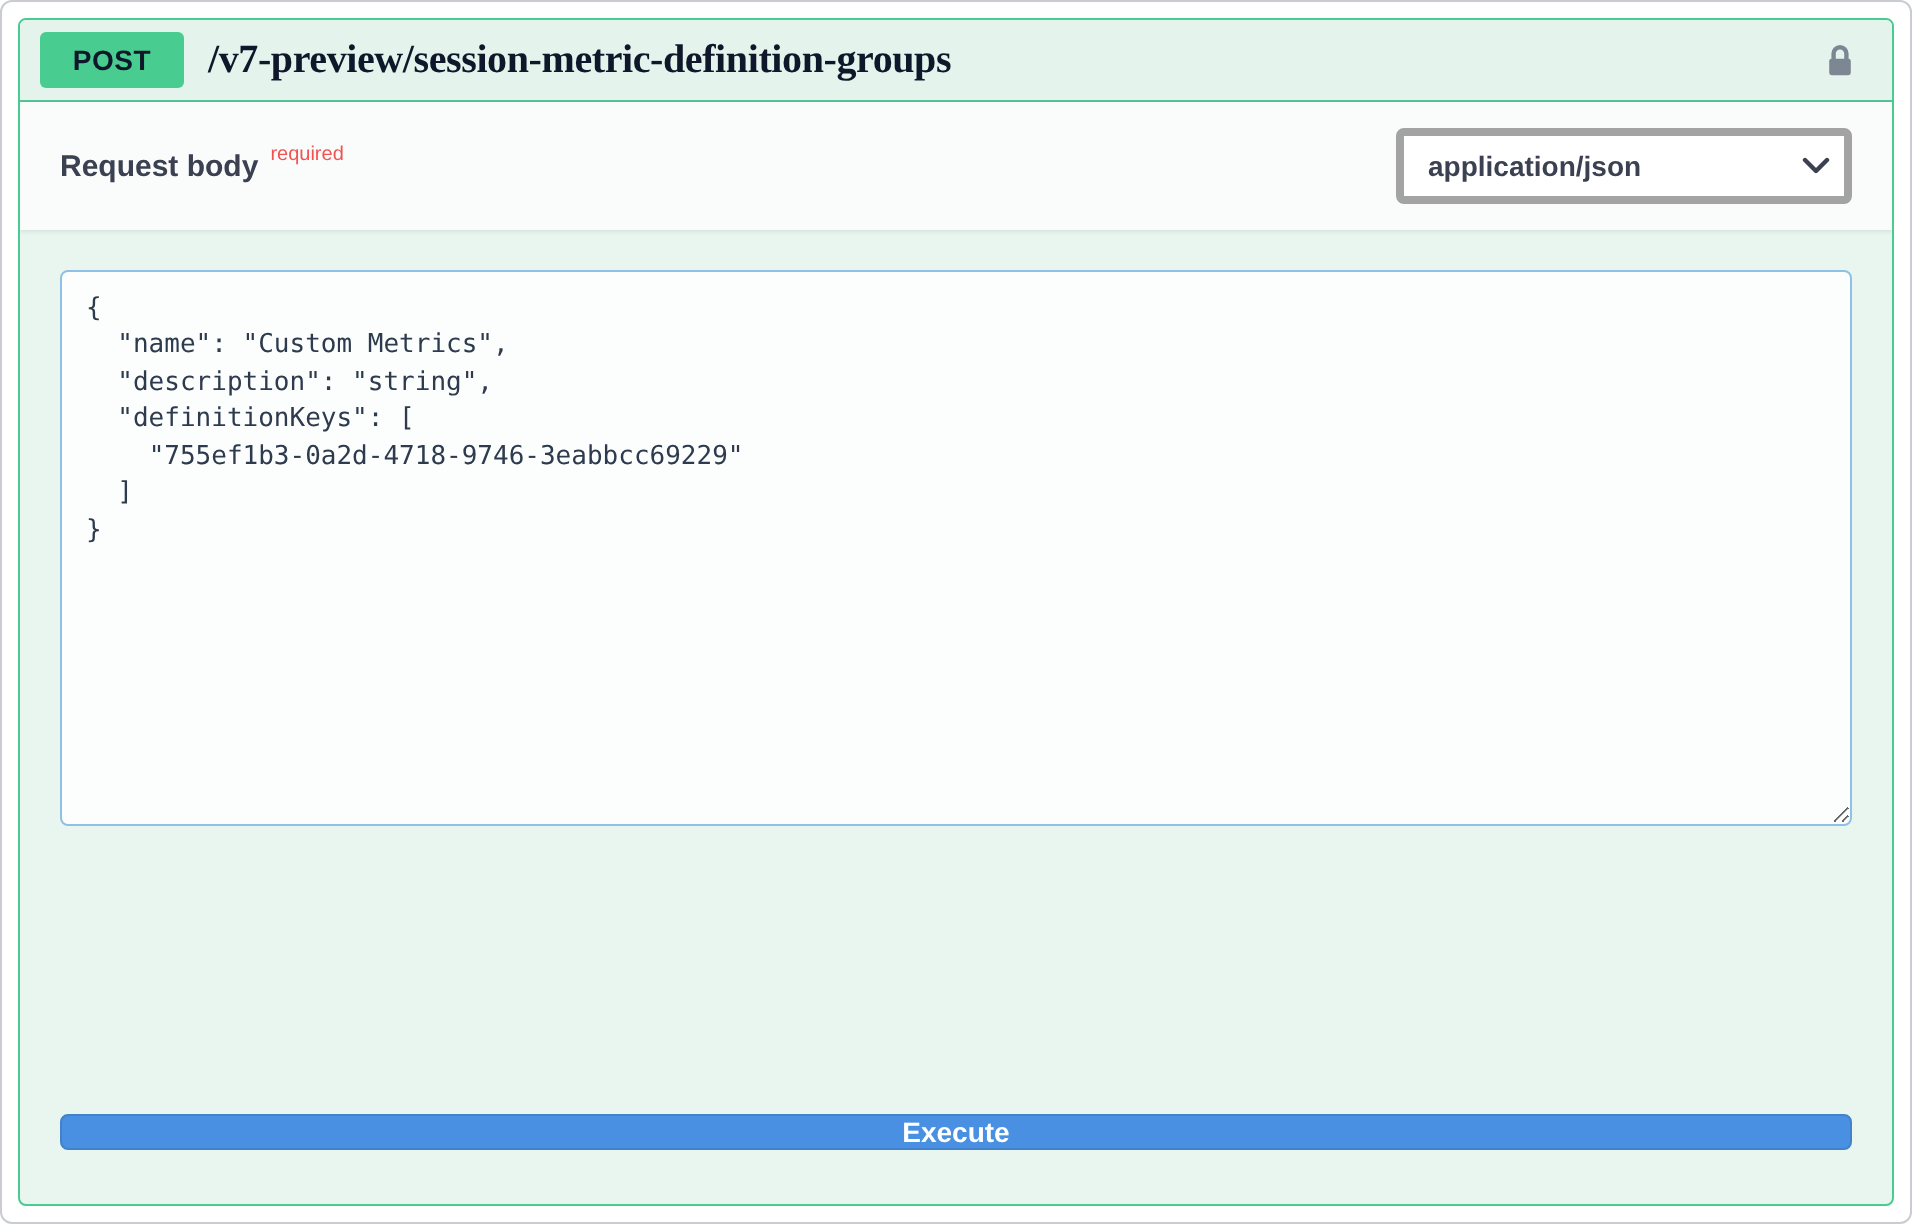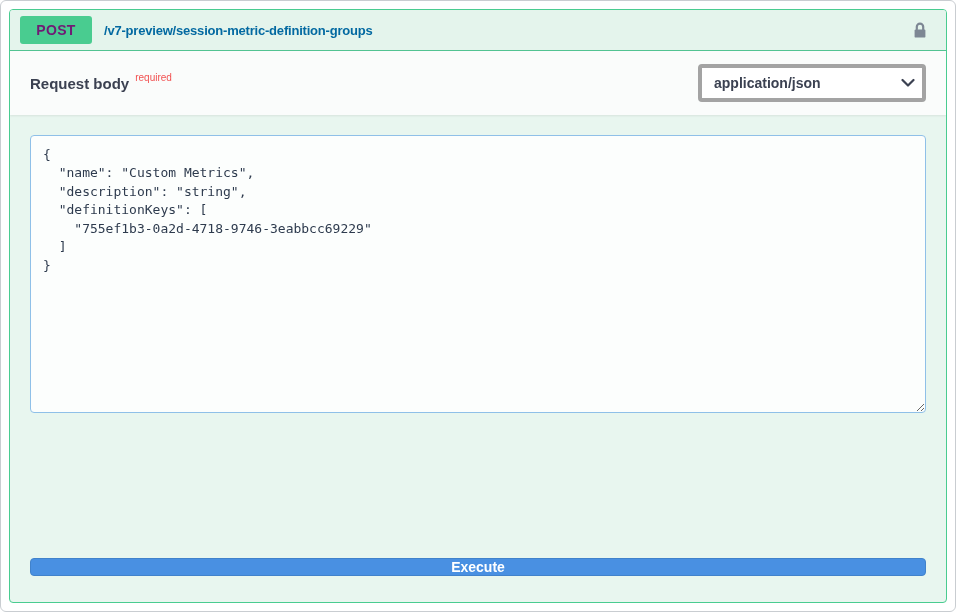--- a/index.html
+++ b/index.html
@@ -33,34 +33,34 @@
     align-items: center;
     padding: 6px 10px;
     gap: 12px;
     border-bottom: 1px solid #58cf9b;
     background: #e4f4ec;
     flex: 0 0 auto;
     cursor: pointer;
   }
   .method-badge {
     background: #49cc90;
-    color: #701a75;
+    color: #0f172a;
     font-weight: 700;
     font-size: 14px;
     padding: 6px 0;
     min-width: 72px;
     text-align: center;
     border-radius: 3px;
     letter-spacing: .3px;
   }
   .endpoint-path {
-    font-family: Liberation Sans, sans-serif;
-    font-weight: 700;
-    font-size: 13px;
-    color: #0369a1;
+    font-family: Liberation Serif, serif;
+    font-weight: 700;
+    font-size: 20px;
+    color: #0f172a;
     letter-spacing: -0.2px;
   }
   .endpoint-summary-text {
     font-size: 13px;
     color: #3b4151;
   }
   .auth-btn {
     margin-left: auto;
     background: transparent;
     border: none;

